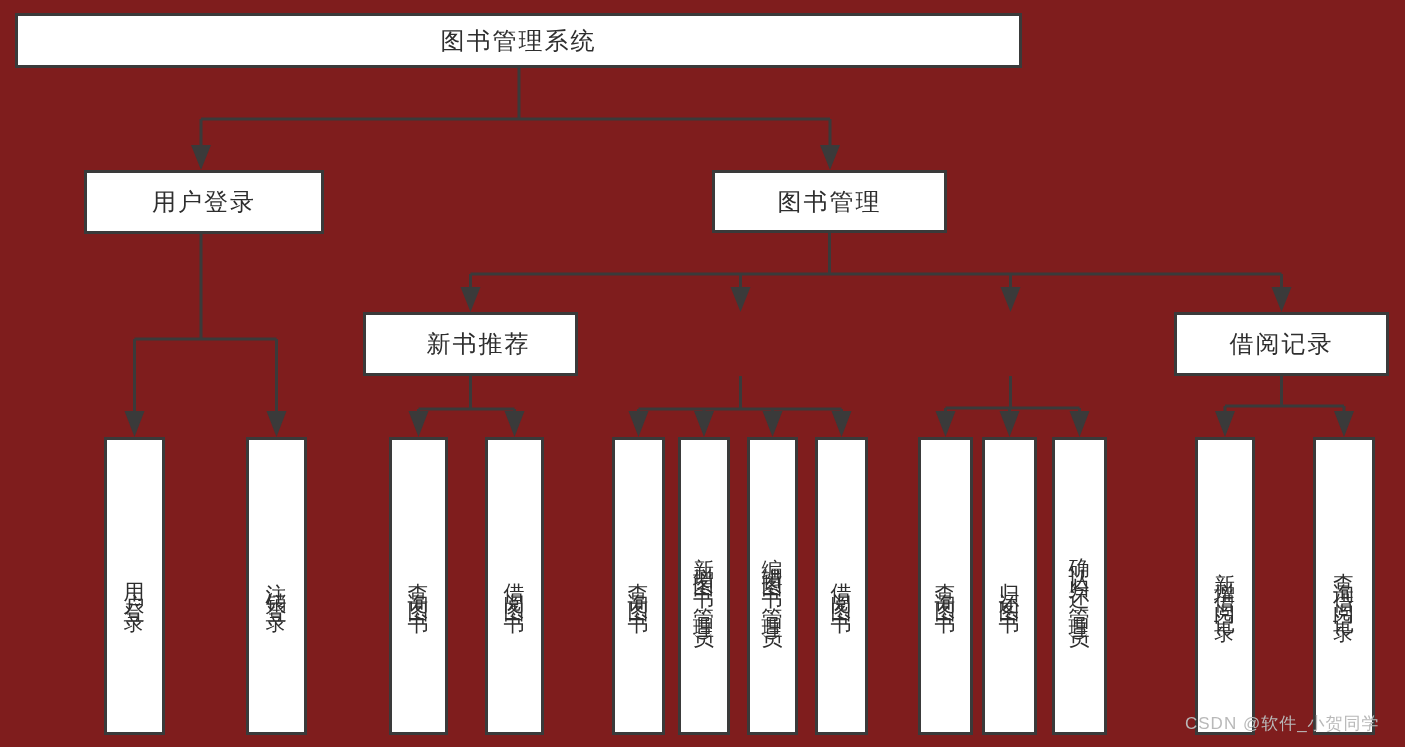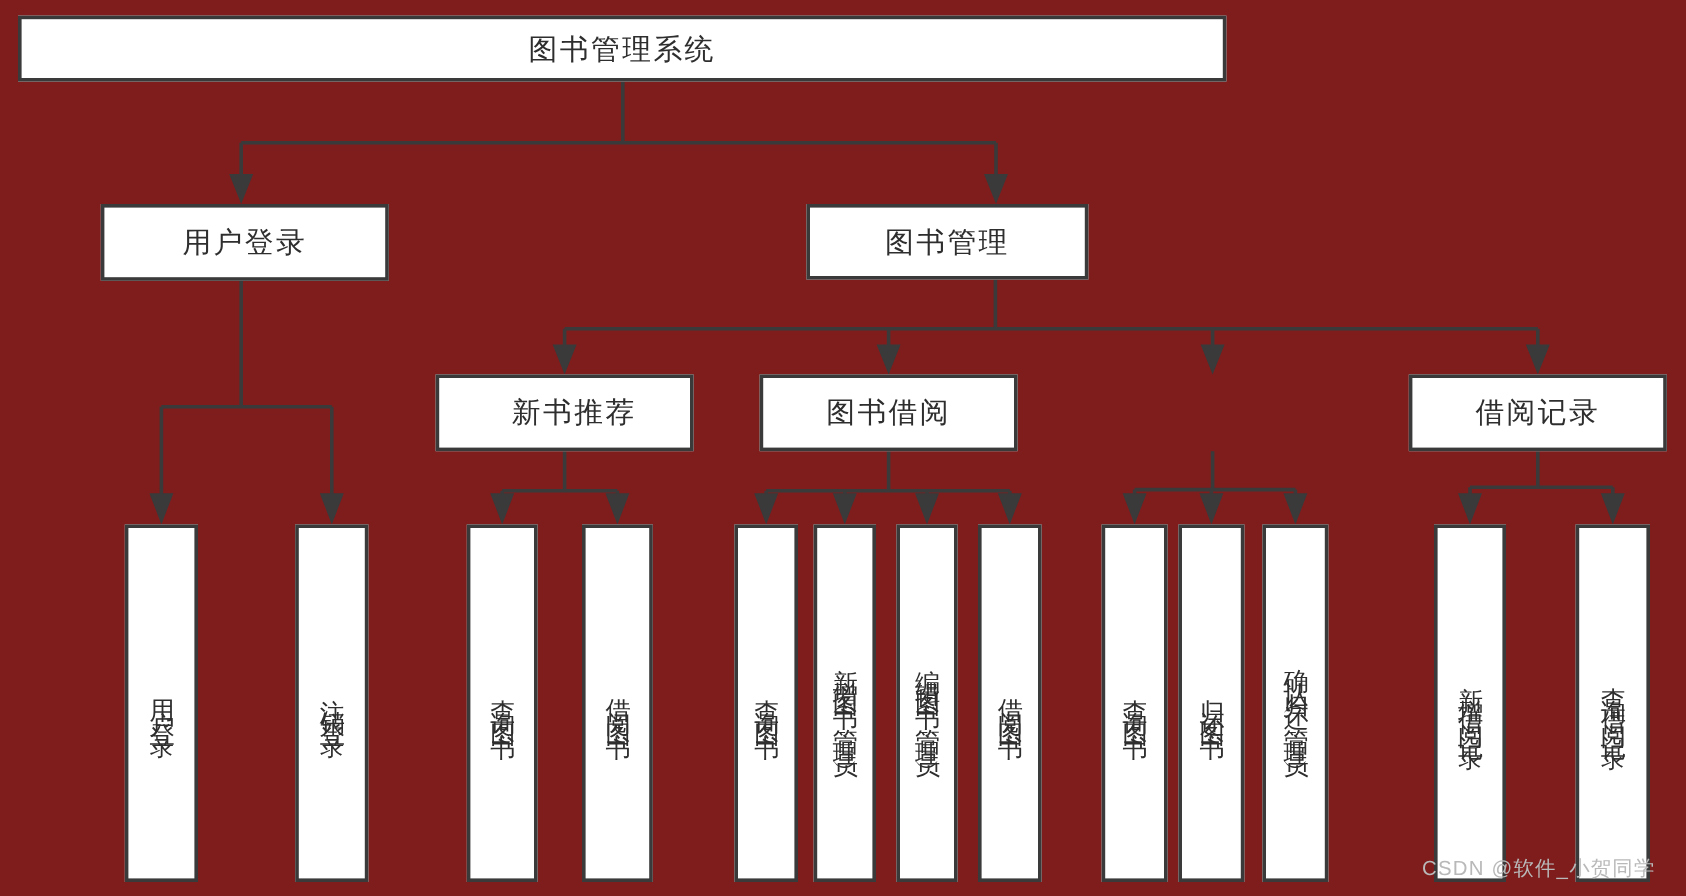--- a/index.html
+++ b/index.html
@@ -92,29 +92,26 @@
     </g>
   </svg>
 
   <div class="node" style="left:15px; top:13px; width:1007px; height:55px;">
     <span>图书管理系统</span>
   </div>
 
   <div class="node" style="left:84px; top:170px; width:240px; height:64px;">
     <span>用户登录</span>
   </div>
-  <div class="node" style="left:672px; top:170px; width:235px; height:63px;">
+  <div class="node" style="left:712px; top:170px; width:235px; height:63px;">
     <span>图书管理</span>
   </div>
 
   <div class="node" style="left:363px; top:312px; width:215px; height:64px;padding-left:16px;">
     <span>新书推荐</span>
-  </div>
-  <div class="node" style="left:633px; top:312px; width:215px; height:64px;">
-    <span>图书借阅</span>
   </div>
   <div class="node" style="left:1174px; top:312px; width:215px; height:64px;align-items:center;">
     <span>借阅记录</span>
   </div>
 
   <div class="leaf" style="left:104px; width:61px;">
     <span>用户登录</span>
   </div>
   <div class="leaf" style="left:246px; width:61px;">
     <span>注销登录</span>

